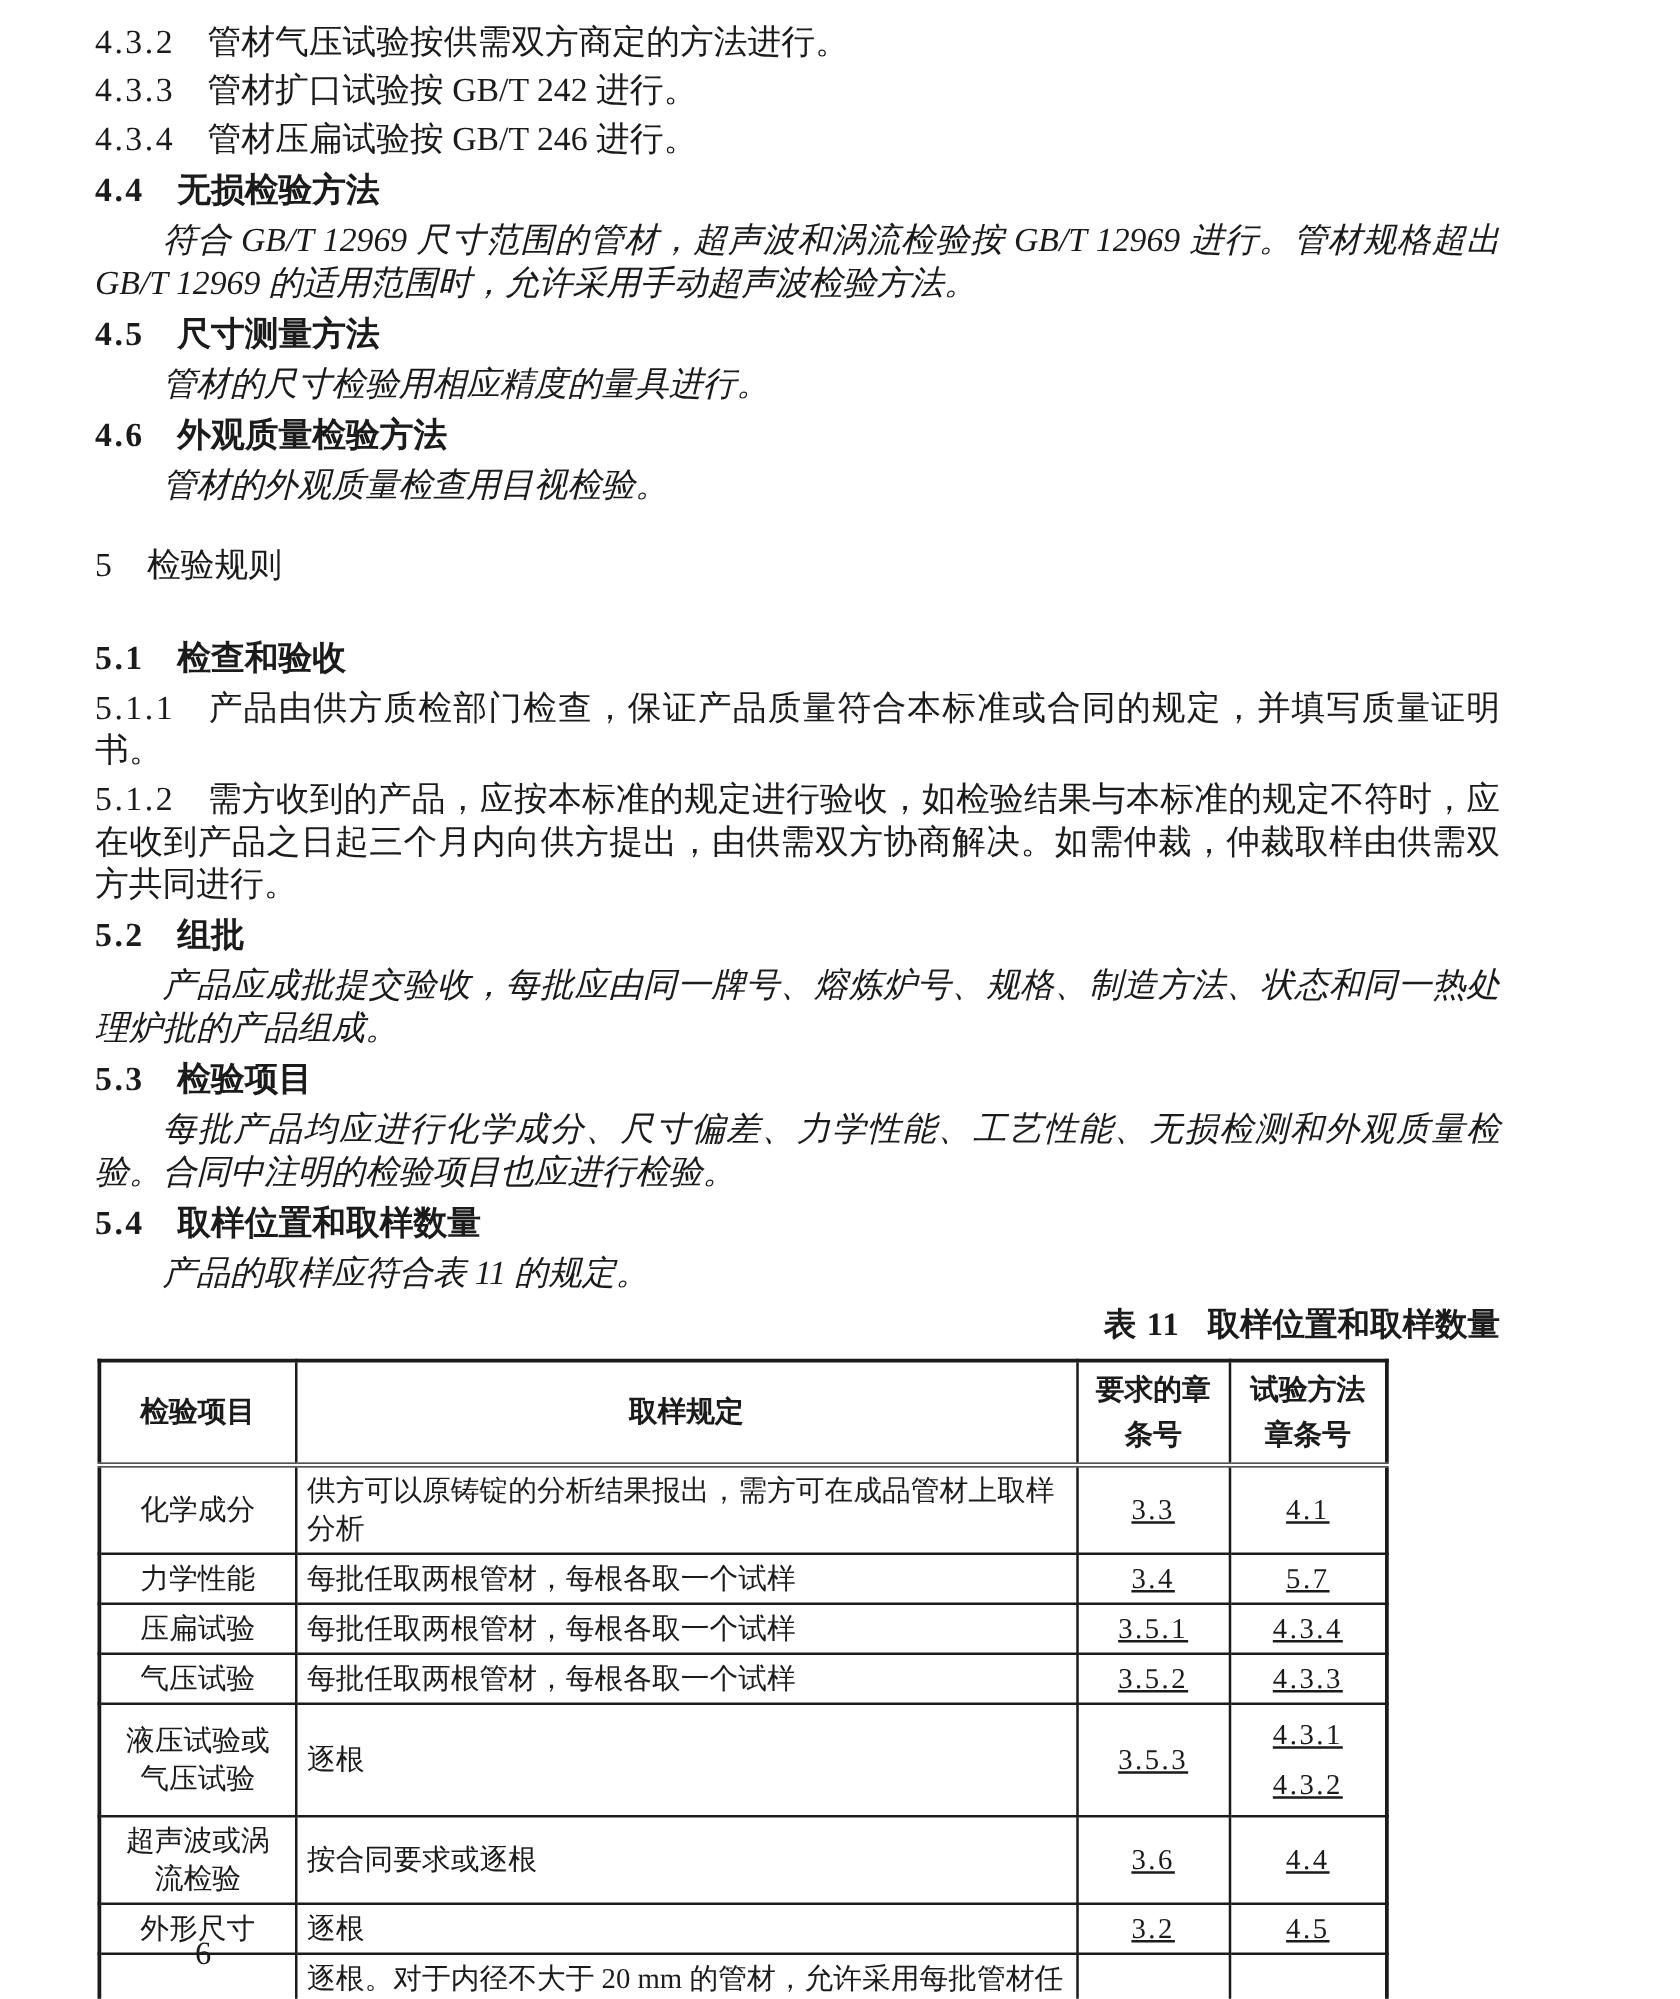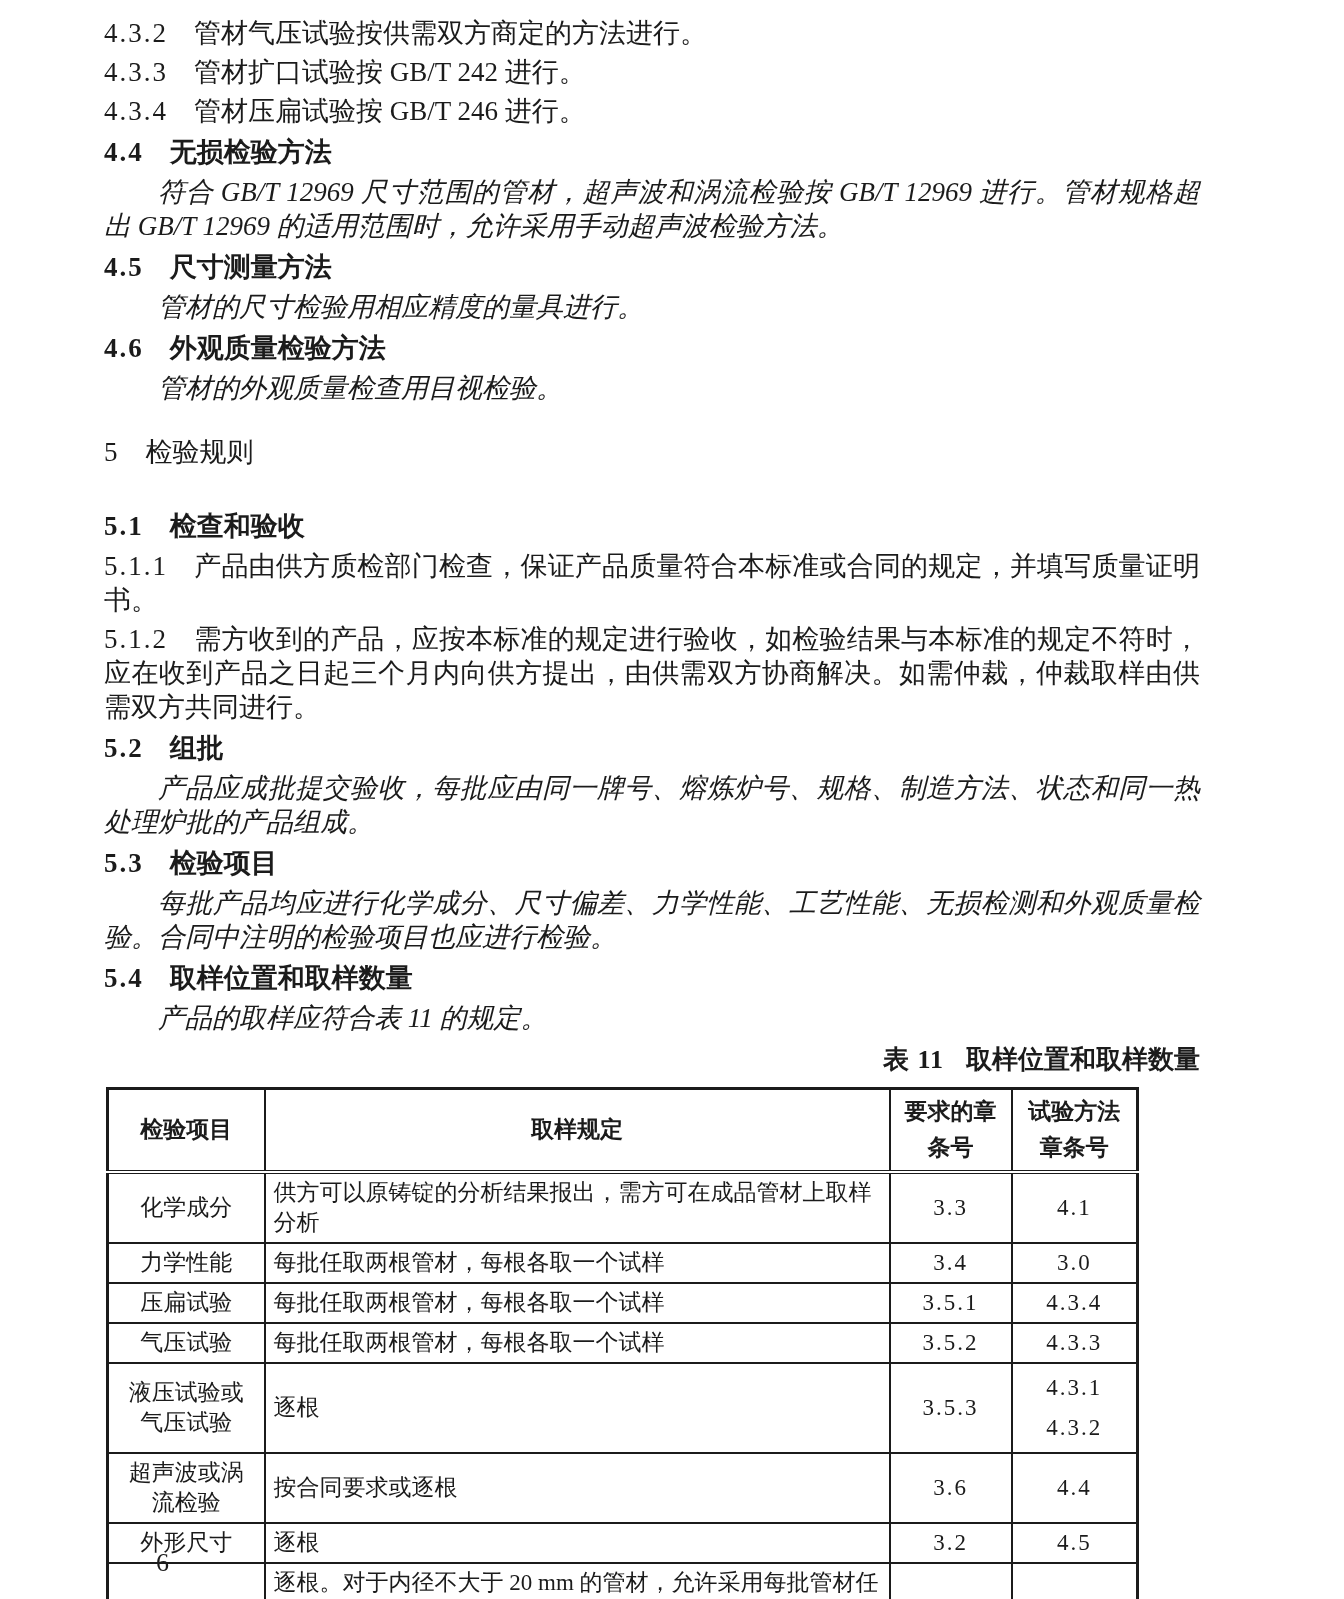--- a/index.html
+++ b/index.html
@@ -12,21 +12,21 @@
     height: 1599px;
     overflow: hidden;
     font-family: "Liberation Serif", "DejaVu Serif", serif;
     color: #1b1b1b;
   }
   .sheet {
     position: relative;
     box-sizing: border-box;
     width: 1344px;
     height: 1599px;
-    padding: 16px 144px 0 104px;
+    padding: 16px 144px 0 76px;
     background: #ffffff;
   }
   
   .doc { font-size: 27px; line-height: 34px; }
   .block { margin: 0 0 5px 0; text-align: justify; }
   .clause .num,
   .heading .num,
   .chapter .num {
     letter-spacing: 2px;
     margin-right: 26px;
@@ -67,21 +67,21 @@
     border-bottom: 4px double #1b1b1b;
     line-height: 36px;
   }
   tr.h-header   { height: 80px; }
   tr.h-single   { height: 32px; }
   tr.h-hydro    { height: 76px; }
   tr.h-ultra    { height: 70px; }
   tr.h-visual   { height: 104px; }
   td.c-item  { text-align: center; white-space: pre-line; border-radius: 23px; }
   td.c-rule  { text-align: left; padding-left: 14px; padding-right: 12px; white-space: pre-line; line-height: 31px; }
-  td.c-ref   { text-align: center; letter-spacing: 2px; white-space: pre-line; }
+  td.c-ref   { text-align: center; letter-spacing: 2px; white-space: pre-line; text-decoration: underline; }
   td.c-ref.tall { line-height: 40px; }
   
   .page-number {
     position: absolute;
     left: 156px;
     bottom: 22px;
     font-size: 26px;
     line-height: 28px;
   }
 </style>
@@ -150,21 +150,21 @@
         <tr class="h-single">
           <td class="c-item">化学成分</td>
           <td class="c-rule">供方可以原铸锭的分析结果报出，需方可在成品管材上取样分析</td>
           <td class="c-ref">3.3</td>
           <td class="c-ref">4.1</td>
         </tr>
         <tr class="h-single">
           <td class="c-item">力学性能</td>
           <td class="c-rule">每批任取两根管材，每根各取一个试样</td>
           <td class="c-ref">3.4</td>
-          <td class="c-ref">3.0</td>
+          <td class="c-ref">5.7</td>
         </tr>
         <tr class="h-single">
           <td class="c-item">压扁试验</td>
           <td class="c-rule">每批任取两根管材，每根各取一个试样</td>
           <td class="c-ref">3.5.1</td>
           <td class="c-ref">4.3.4</td>
         </tr>
         <tr class="h-single">
           <td class="c-item">气压试验</td>
           <td class="c-rule">每批任取两根管材，每根各取一个试样</td>

